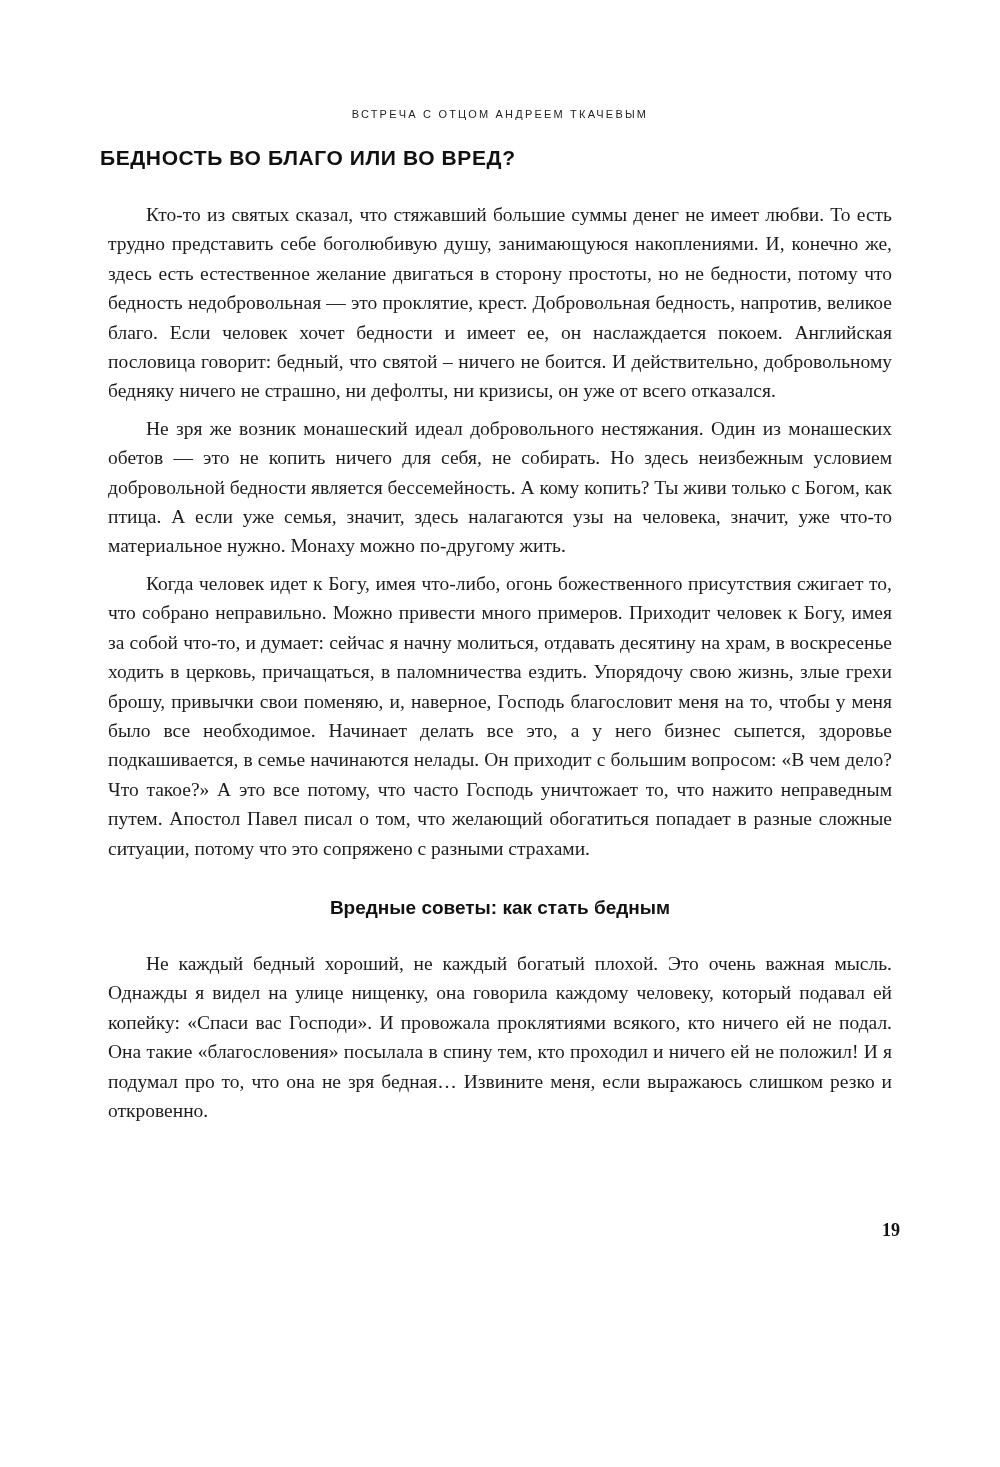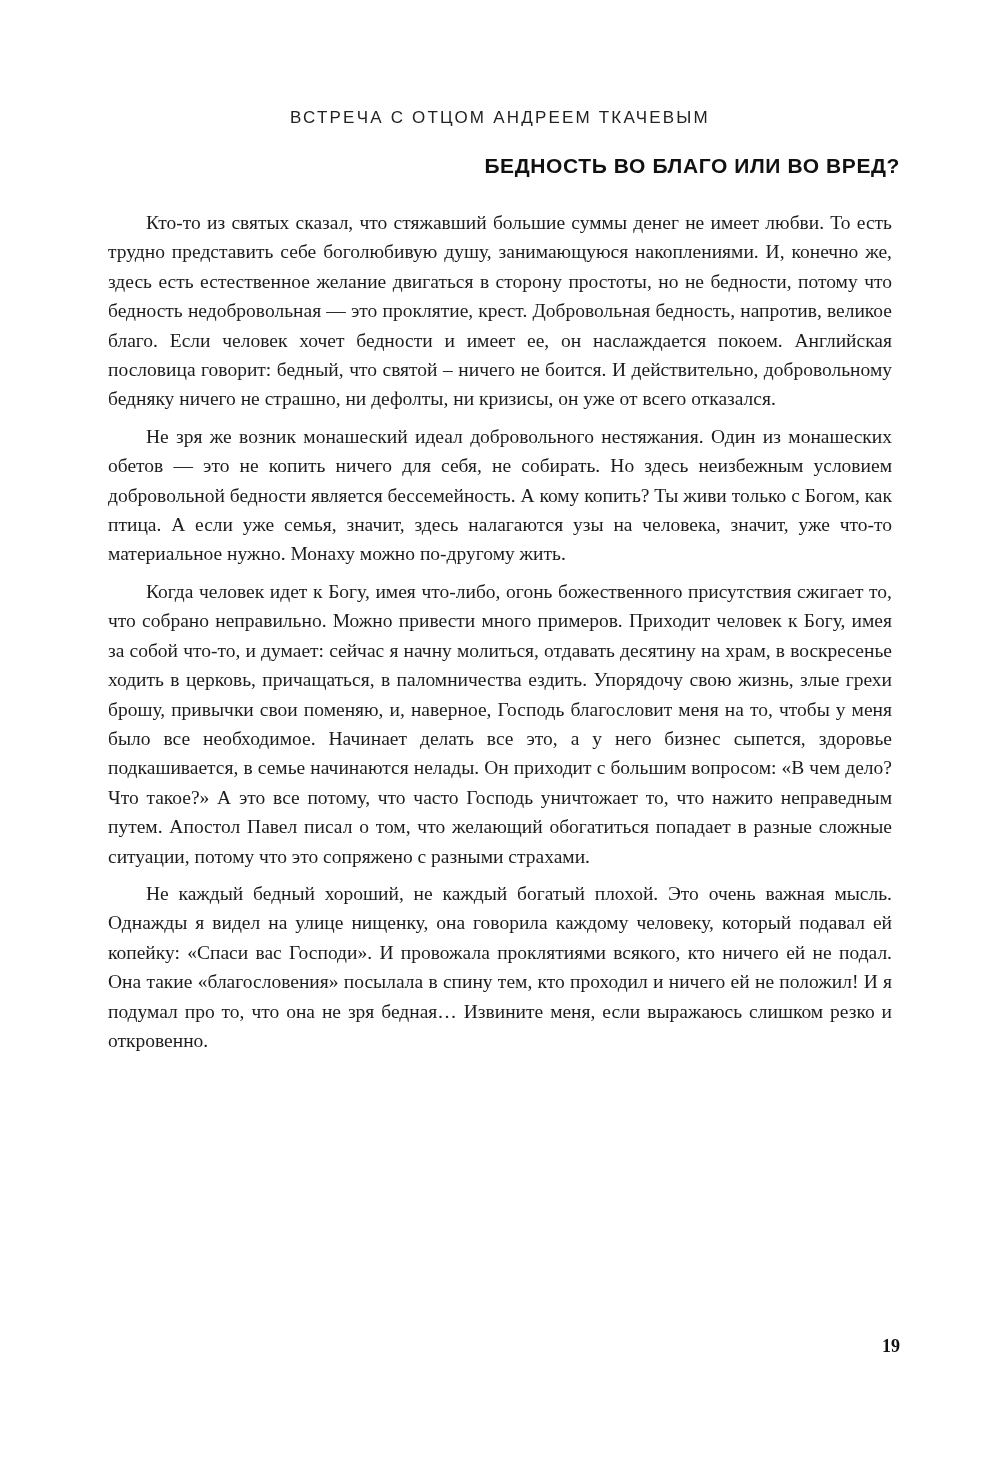--- a/index.html
+++ b/index.html
@@ -16,33 +16,33 @@
     overflow: hidden;
   }
   .page {
     box-sizing: border-box;
     width: 1000px;
     height: 1467px;
     padding: 108px 100px 0 100px;
   }
   .running-head {
     font-family: "Liberation Sans", sans-serif;
-    font-size: 17px;
+    font-size: 11px;
     font-weight: 400;
     letter-spacing: 2.2px;
     text-align: center;
     color: #222222;
     margin: 0 0 26px 0;
   }
   .chapter-title {
     font-family: "Liberation Sans", sans-serif;
     font-size: 21px;
     font-weight: 700;
     letter-spacing: 0.6px;
-    text-align: right;
+    text-align: left;
     color: #111111;
     margin: 0 0 30px 0;
   }
   .body-text p {
     font-size: 19.5px;
     line-height: 29.4px;
     text-align: justify;
     text-indent: 38px;
     margin: 8px;
     color: #1c1c1c;
@@ -51,21 +51,21 @@
     font-family: "Liberation Sans", sans-serif;
     font-size: 19px;
     font-weight: 700;
     text-align: center;
     color: #111111;
     margin: 34px 0 30px 0;
   }
   .page-number {
     position: absolute;
     right: 100px;
-    top: 1336px;
+    top: 1220px;
     font-family: "Liberation Serif", serif;
     font-size: 18px;
     font-weight: 700;
     color: #111111;
   }
 </style>
 </head>
 <body>
 
 <div class="page">
@@ -73,20 +73,21 @@
   <div class="running-head">ВСТРЕЧА С ОТЦОМ АНДРЕЕМ ТКАЧЕВЫМ</div>
 
   <h1 class="chapter-title">БЕДНОСТЬ ВО БЛАГО ИЛИ ВО ВРЕД?</h1>
 
   <div class="body-text">
     <p>Кто-то из святых сказал, что стяжавший большие суммы денег не имеет любви. То есть трудно представить себе боголюбивую душу, занимающуюся накоплениями. И, конечно же, здесь есть естественное желание двигаться в сторону простоты, но не бедности, потому что бедность недобровольная — это проклятие, крест. Добровольная бедность, напротив, великое благо. Если человек хочет бедности и имеет ее, он наслаждается покоем. Английская пословица говорит: бедный, что святой – ничего не боится. И действительно, добровольному бедняку ничего не страшно, ни дефолты, ни кризисы, он уже от всего отказался.</p>
     <p>Не зря же возник монашеский идеал добровольного нестяжания. Один из монашеских обетов — это не копить ничего для себя, не собирать. Но здесь неизбежным условием добровольной бедности является бессемейность. А кому копить? Ты живи только с Богом, как птица. А если уже семья, значит, здесь налагаются узы на человека, значит, уже что-то материальное нужно. Монаху можно по-другому жить.</p>
     <p>Когда человек идет к Богу, имея что-либо, огонь божественного присутствия сжигает то, что собрано неправильно. Можно привести много примеров. Приходит человек к Богу, имея за собой что-то, и думает: сейчас я начну молиться, отдавать десятину на храм, в воскресенье ходить в церковь, причащаться, в паломничества ездить. Упорядочу свою жизнь, злые грехи брошу, привычки свои поменяю, и, наверное, Господь благословит меня на то, чтобы у меня было все необходимое. Начинает делать все это, а у него бизнес сыпется, здоровье подкашивается, в семье начинаются нелады. Он приходит с большим вопросом: «В чем дело? Что такое?» А это все потому, что часто Господь уничтожает то, что нажито неправедным путем. Апостол Павел писал о том, что желающий обогатиться попадает в разные сложные ситуации, потому что это сопряжено с разными страхами.</p>
   </div>
 
+  <h2 class="subheading">Вредные советы: как стать бедным</h2>
 
   <div class="body-text">
     <p>Не каждый бедный хороший, не каждый богатый плохой. Это очень важная мысль. Однажды я видел на улице нищенку, она говорила каждому человеку, который подавал ей копейку: «Спаси вас Господи». И провожала проклятиями всякого, кто ничего ей не подал. Она такие «благословения» посылала в спину тем, кто проходил и ничего ей не положил! И я подумал про то, что она не зря бедная… Извините меня, если выражаюсь слишком резко и откровенно.</p>
   </div>
 
   <div class="page-number">19</div>
 
 </div>
 
 </body></html>

